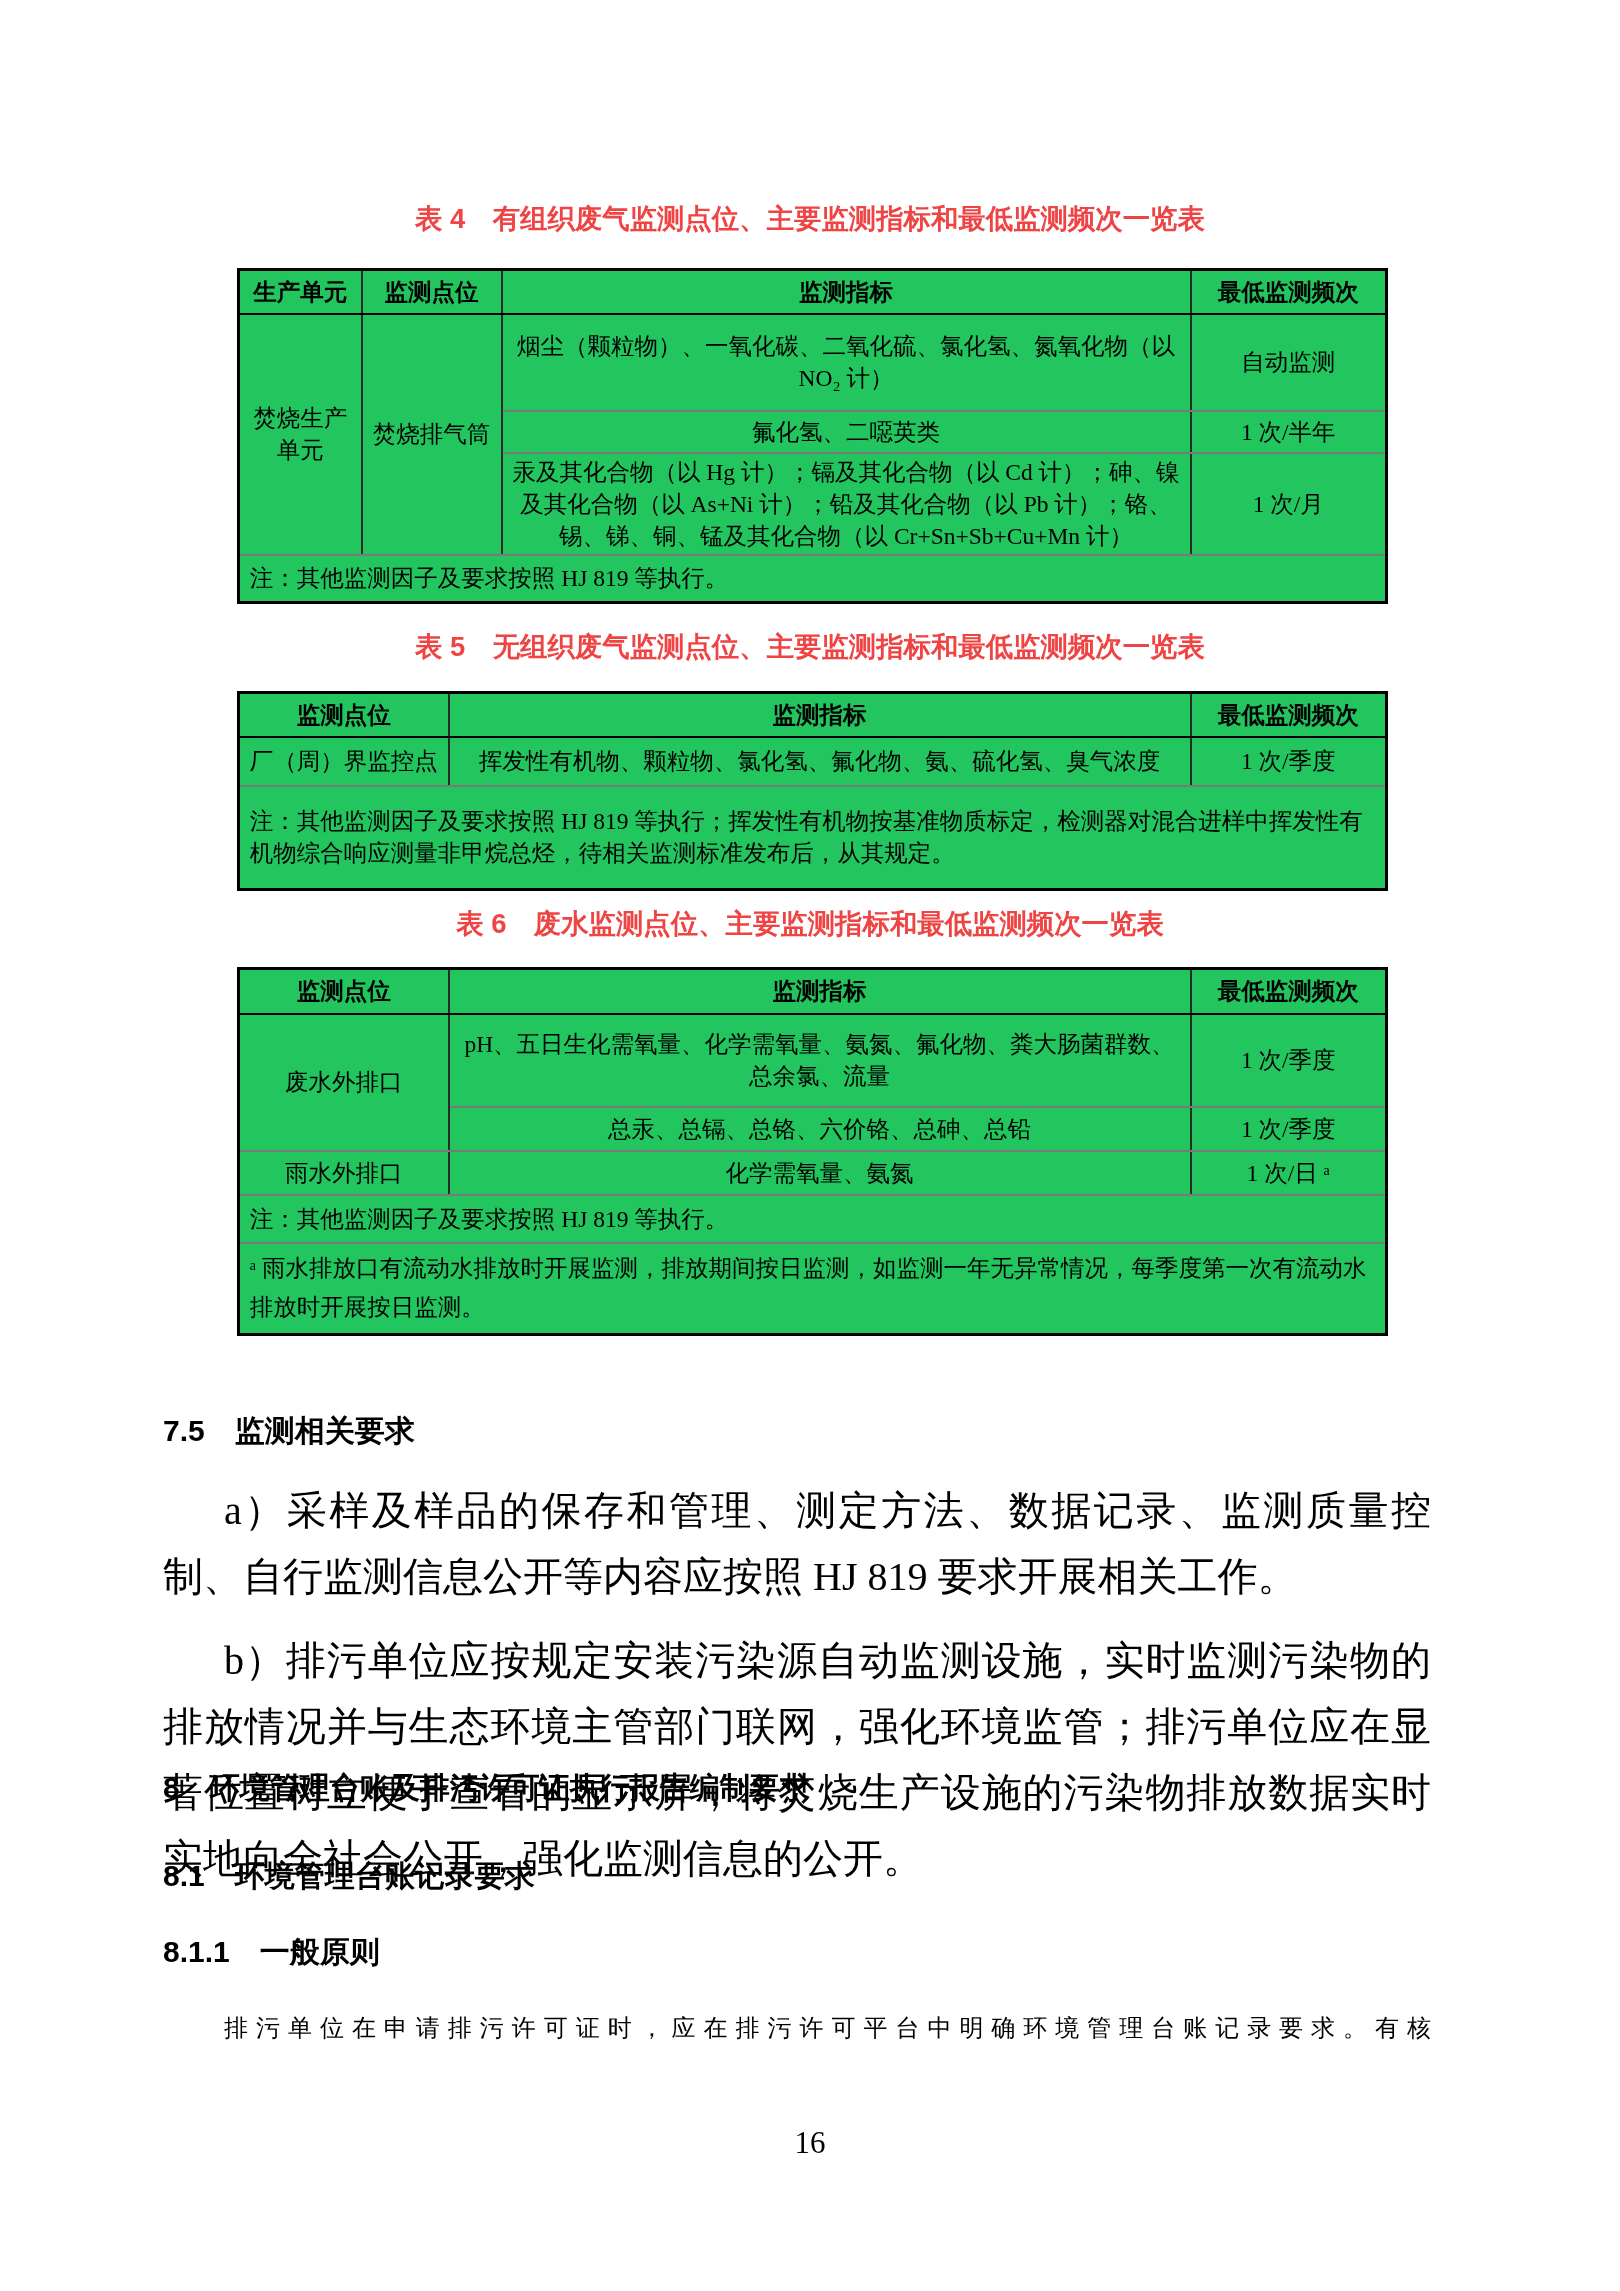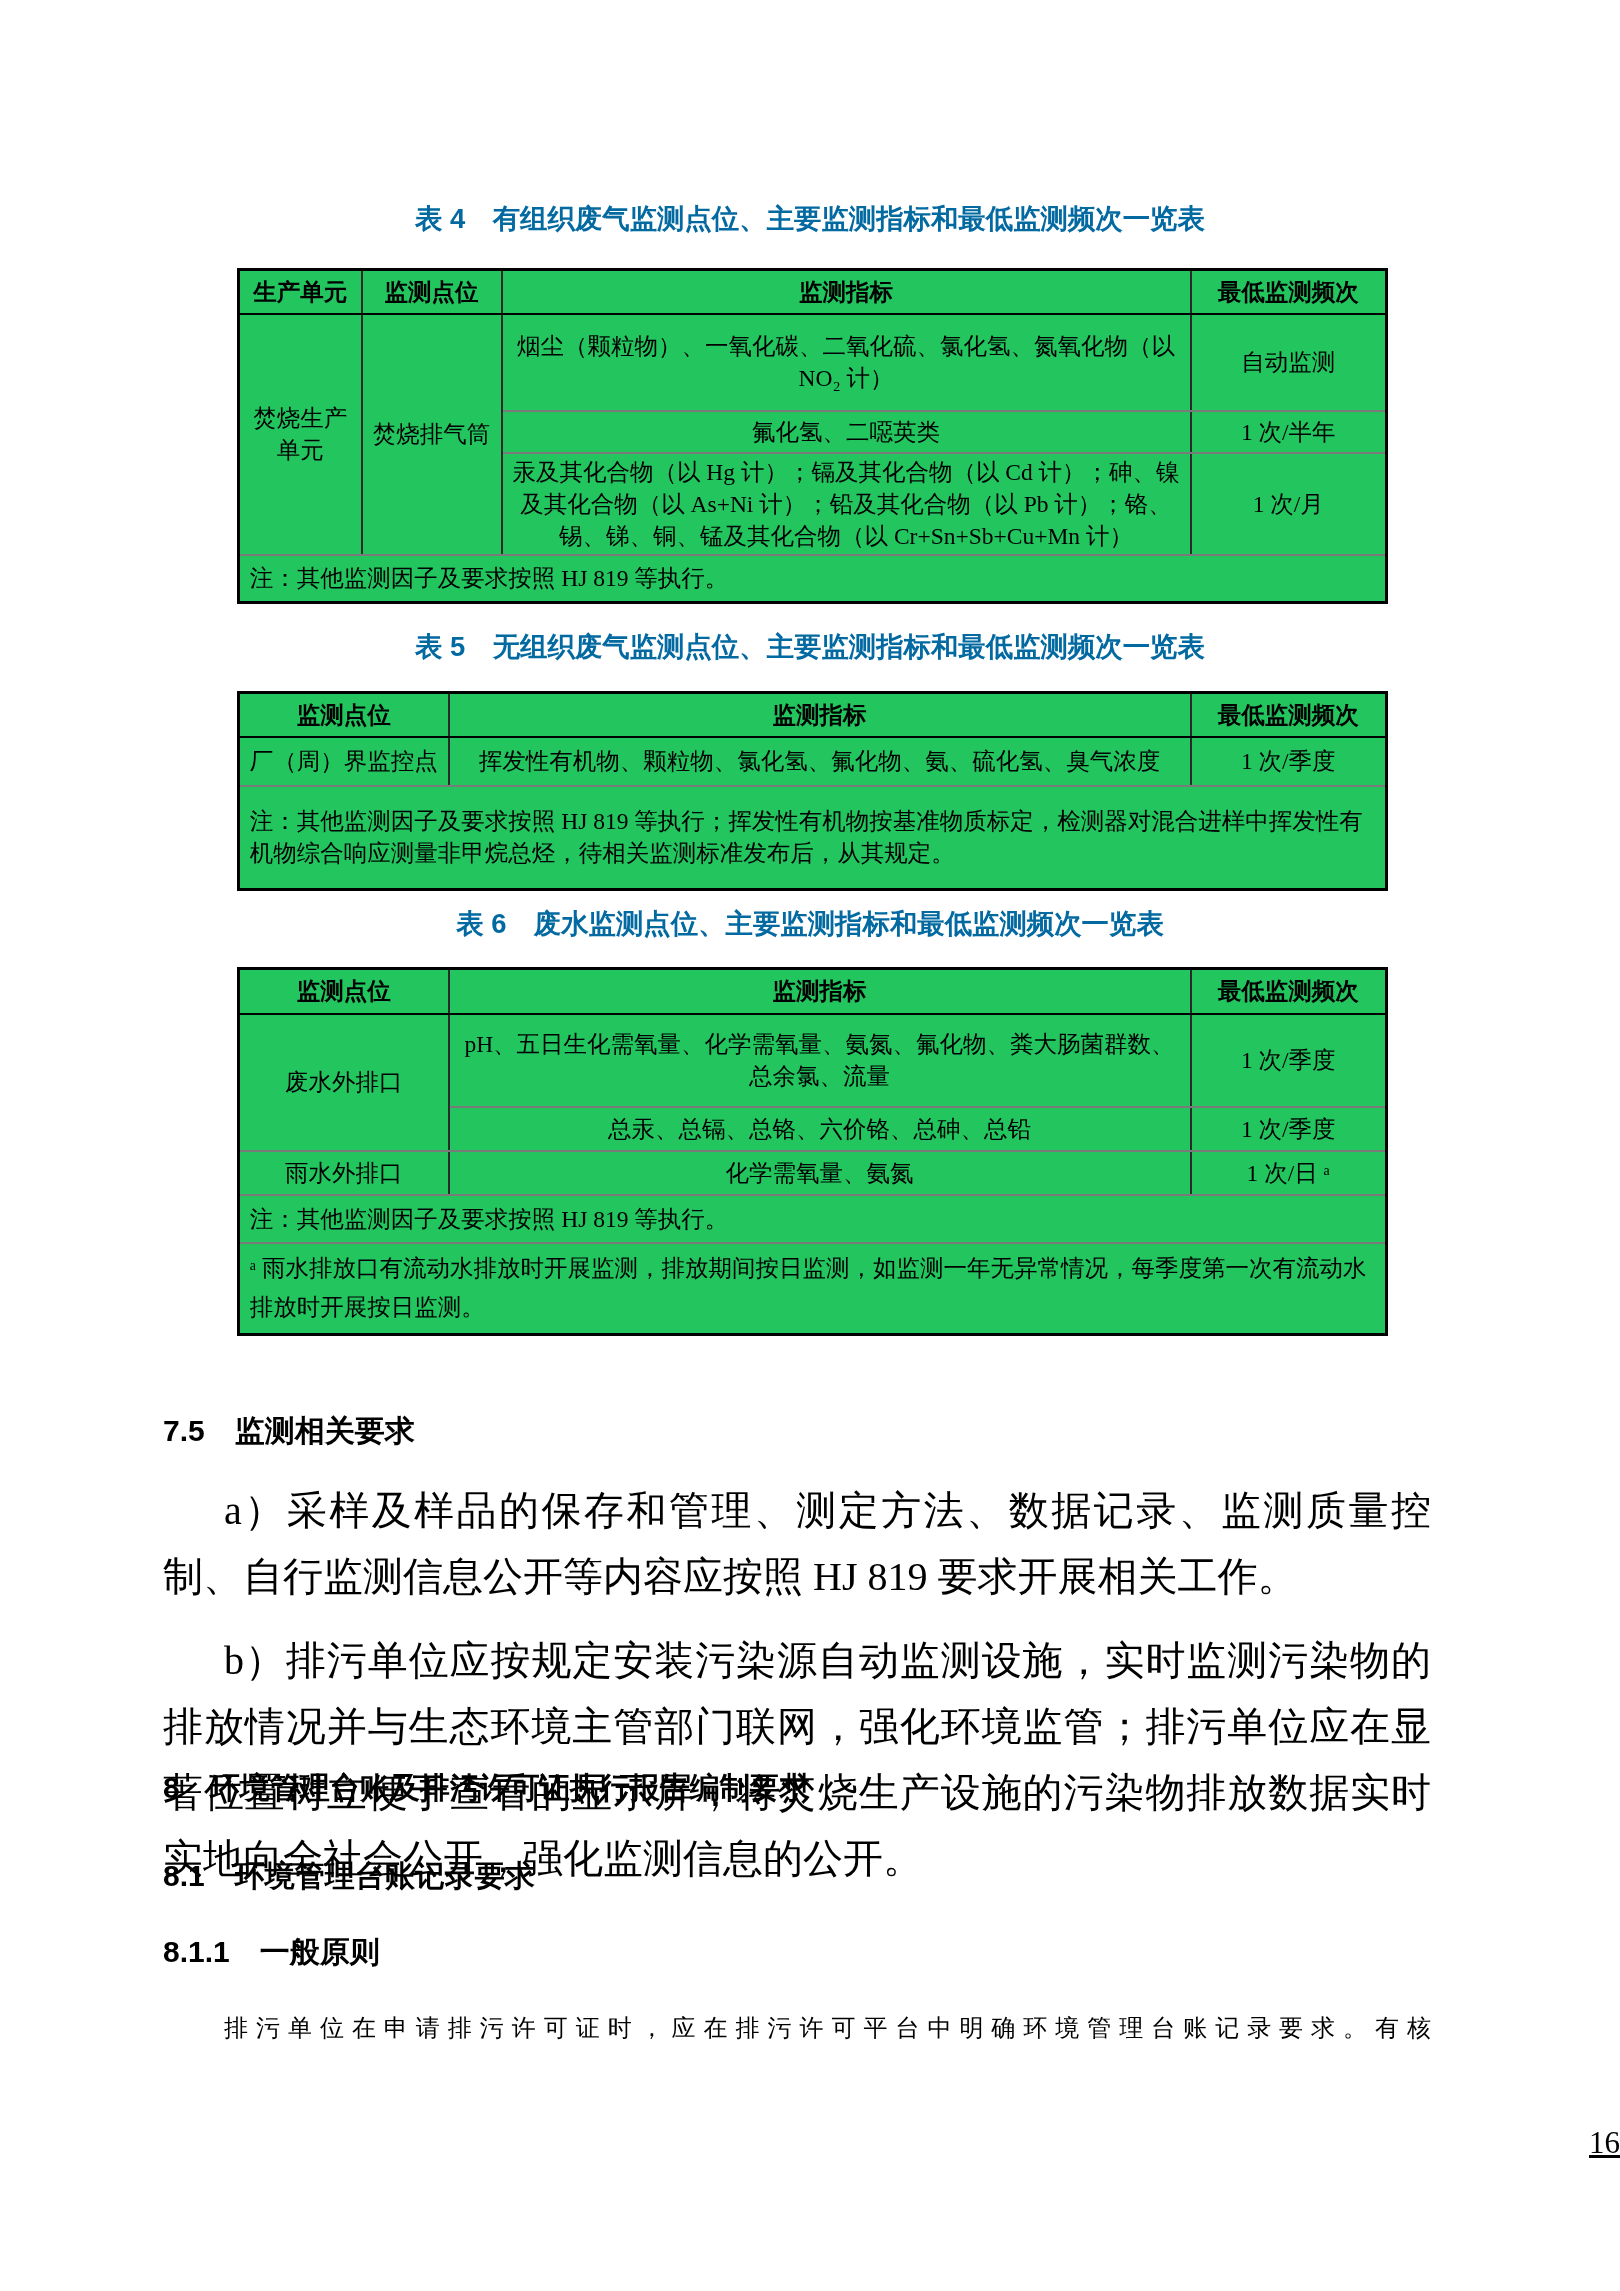--- a/index.html
+++ b/index.html
@@ -16,21 +16,21 @@
   }
   
   .tbl-title {
     position: absolute;
     left: 0; right: 0;
     text-align: center;
     font-family: "Liberation Sans", sans-serif;
     font-weight: bold;
     font-size: 27.4px;
     line-height: 33px;
-    color: #0369a1;
+    color: #ef4444;
   }
   
   table.doc {
     position: absolute;
     left: 237px;
     width: 1148px;
     border-collapse: collapse;
     table-layout: fixed;
     border: 3.9px solid #000;
     background: #22c55e;
@@ -98,24 +98,23 @@
     width: 1268px;
     font-size: 24px;
     line-height: 46px;
     text-indent: 61px;
     text-align: justify;
     text-align-last: justify;
   }
   .page-number {
     position: absolute;
     left: 0; right: 0;
-    text-align: right;
+    text-align: center;
     font-size: 31px;
     line-height: 39px;
-    text-decoration: underline;
   }
 </style>
 </head>
 <body>
 
 <div class="page">
 
   <div class="tbl-title" style="top:202px">表 4　有组织废气监测点位、主要监测指标和最低监测频次一览表</div>
 
   <table class="doc" style="top:268px">

